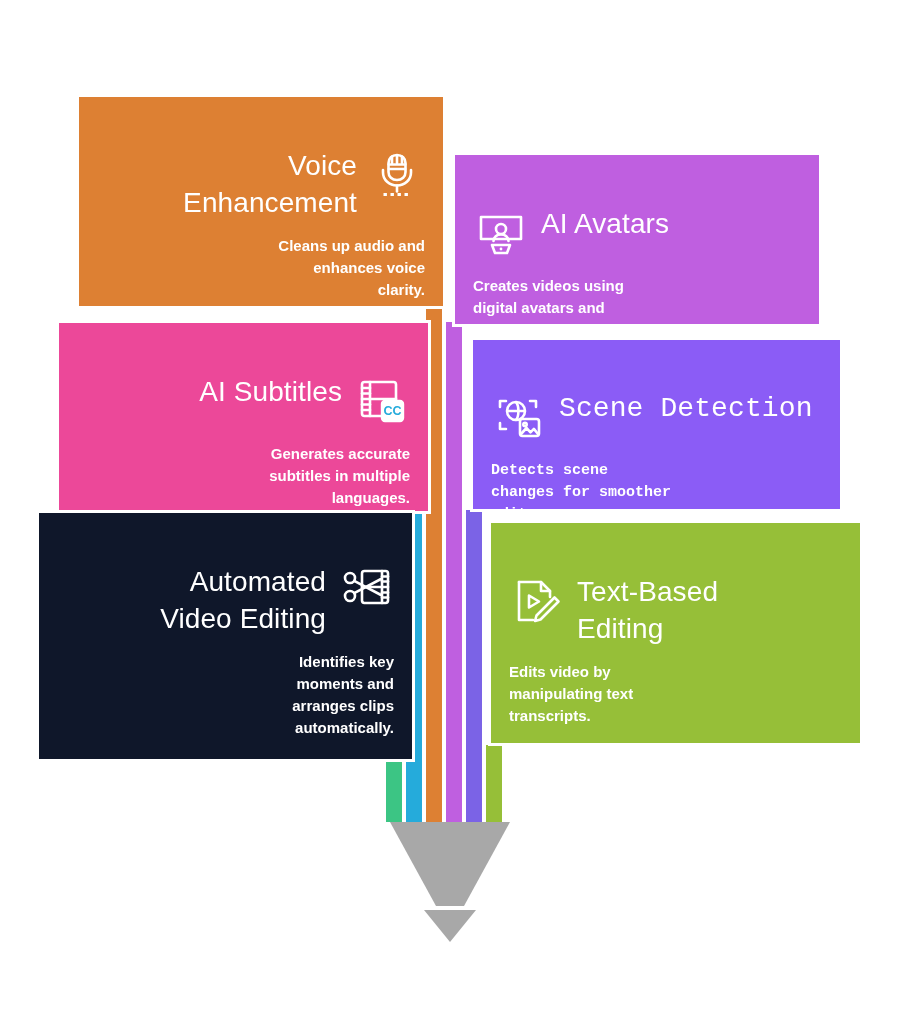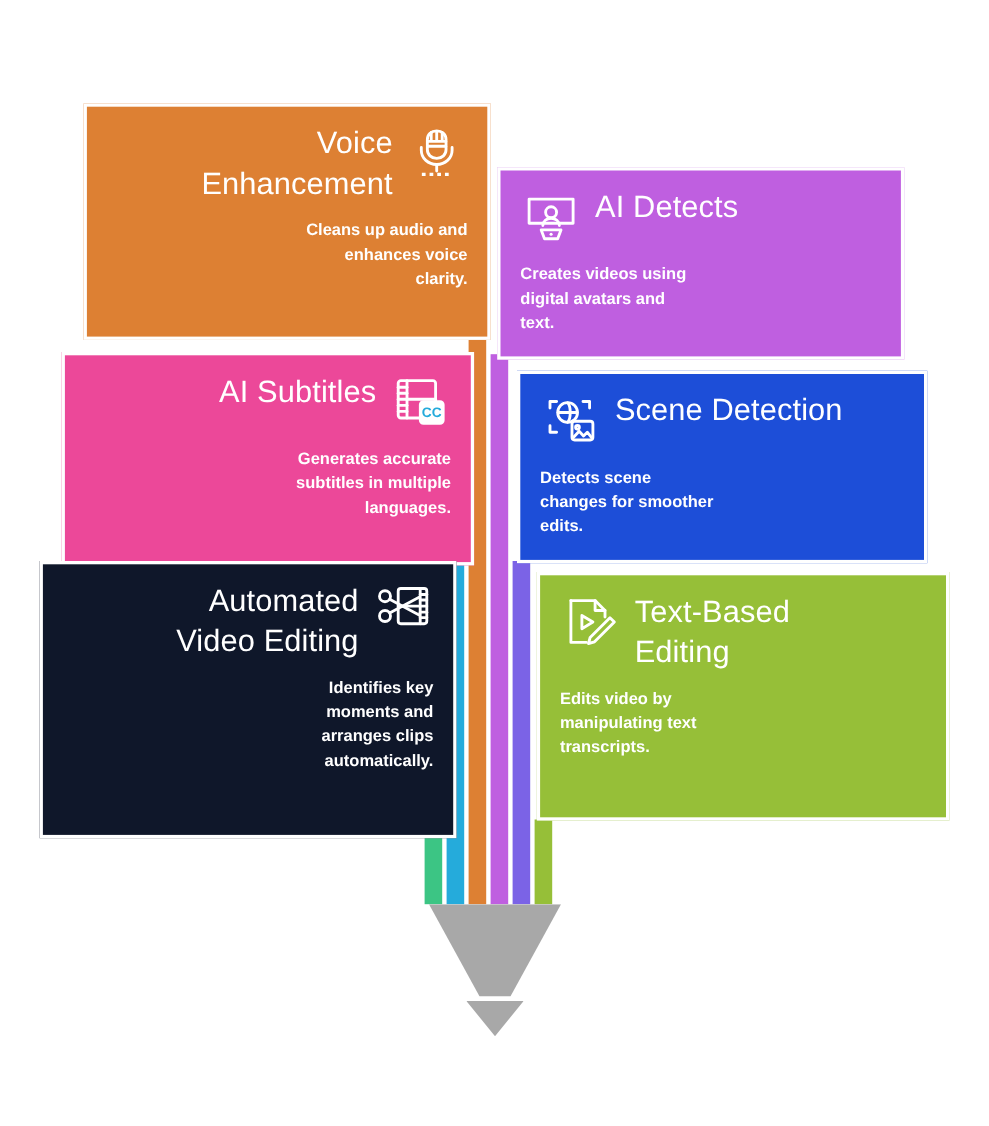--- a/index.html
+++ b/index.html
@@ -33,20 +33,21 @@
     border: 3px solid #ffffff;
     color: #ffffff;
     overflow: hidden;
   }
   .card-inner {
     position: relative;
     width: 100%;
     height: 100%;
     box-sizing: border-box;
     padding: 14px 18px 10px 18px;
+    margin-top: 36px;
   }
   .head {
     display: flex;
     align-items: flex-start;
     gap: 12px;
   }
   .head.right-title {
     justify-content: flex-end;
   }
   .head.left-title {
@@ -129,21 +130,21 @@
       <div class="head left-title">
         <span class="icon">
           <svg viewBox="0 0 56 56" fill="none" stroke="#ffffff" stroke-width="2.6" stroke-linecap="round" stroke-linejoin="round">
             <path d="M8 12h40v22H8z"></path>
             <circle cx="28" cy="24" r="5"></circle>
             <path d="M20.5 36c0-4 3.4-6.6 7.5-6.6s7.5 2.6 7.5 6.6"></path>
             <path d="M19 40h18l-3 8H22z"></path>
             <circle cx="28" cy="44" r="1.4" fill="#ffffff" stroke="none"></circle>
           </svg>
         </span>
-        <div class="title ta-left">AI Detects</div>
+        <div class="title ta-left">AI Avatars</div>
       </div>
       <div class="desc ta-left">Creates videos using
 digital avatars and
 text.</div>
     </div>
   </div>
 
   <div class="card" style="left:56px; top:320px; width:375px; height:194px; background:#ec4899;">
     <div class="card-inner">
       <div class="head right-title">
@@ -161,21 +162,21 @@
             <text x="38.5" y="42.4" font-family="Liberation Sans, sans-serif" font-size="12.5" font-weight="bold" fill="#25abdb" stroke="none" text-anchor="middle">CC</text>
           </svg>
         </span>
       </div>
       <div class="desc ta-right">Generates accurate
 subtitles in multiple
 languages.</div>
     </div>
   </div>
 
-  <div class="card" style="left:470px; top:337px; width:373px; height:175px; background:#1d4ed8;">
+  <div class="card" style="left:470px; top:337px; width:373px; height:175px; background:#8b5cf6;font-family:Liberation Mono, monospace;">
     <div class="card-inner">
       <div class="head left-title">
         <span class="icon">
           <svg viewBox="0 0 56 56" fill="none" stroke="#ffffff" stroke-width="2.6" stroke-linecap="round" stroke-linejoin="round">
             <path d="M9 17V11h6"></path>
             <path d="M39 11h6v6"></path>
             <path d="M9 33v6h6"></path>
             <circle cx="25" cy="21" r="9"></circle>
             <line x1="16.4" y1="21" x2="33.6" y2="21"></line>
             <path d="M25 12.2c3.2 3.1 3.2 14.6 0 17.6"></path>

